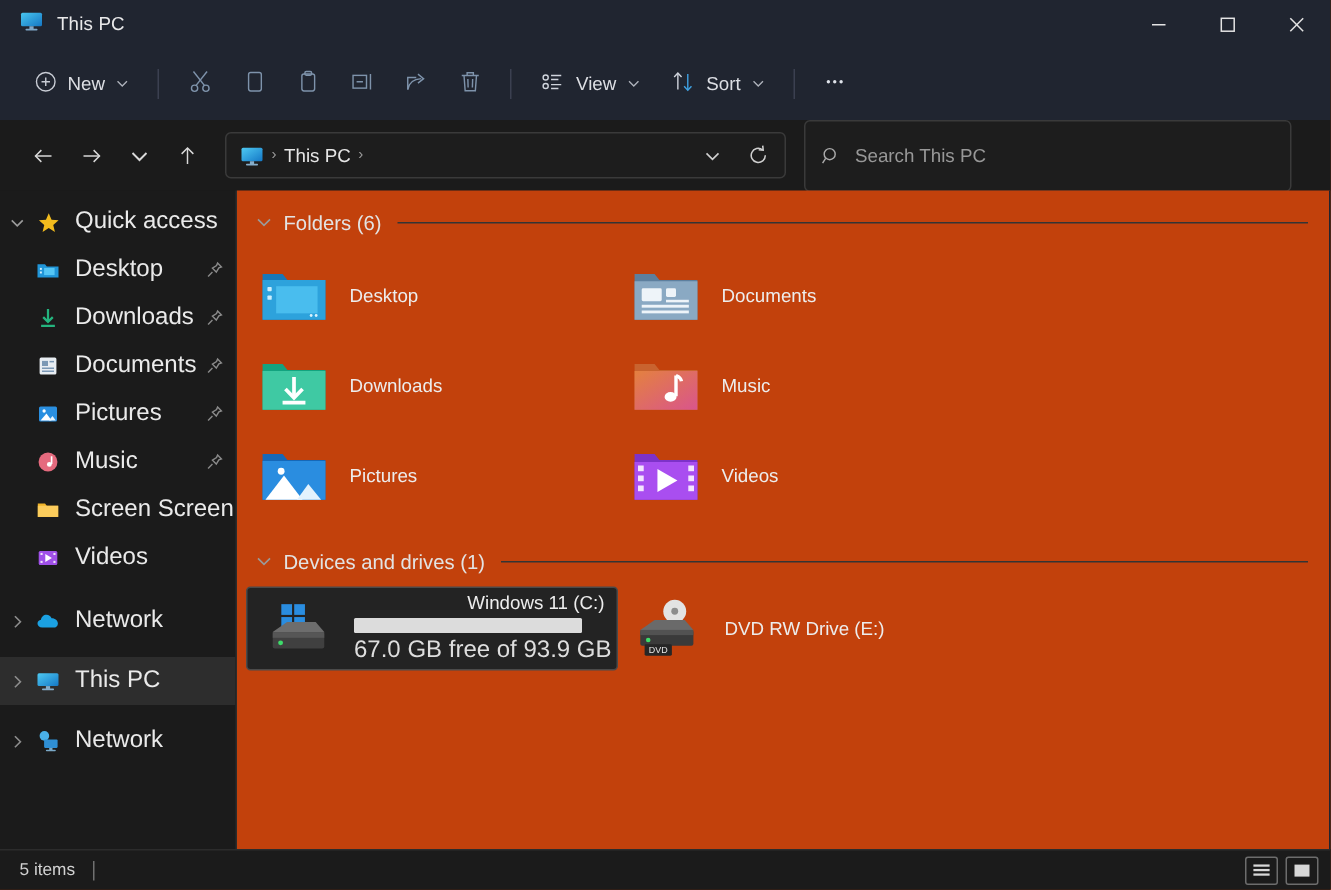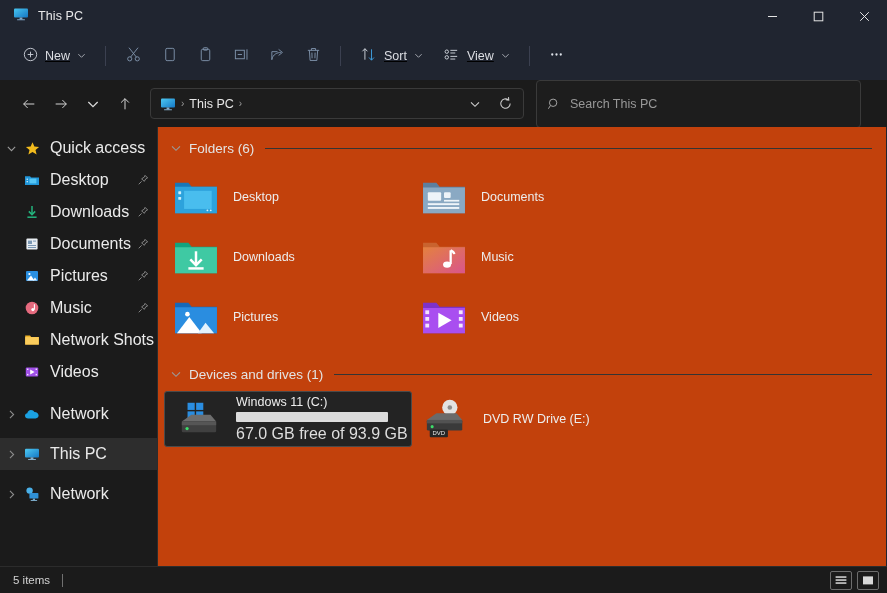--- a/index.html
+++ b/index.html
@@ -28,21 +28,21 @@
   .title-text { font-size: 12.5px; color: #e9e9ea; letter-spacing: .1px; }
   .win-controls { position: absolute; right: 0; top: 0; height: 32px; display: flex; }
   .wc { width: 46px; height: 32px; display: flex; align-items: center; justify-content: center; }
   .wc svg { display: block; }
 
   
   .toolbar {
     height: 48px; flex: 0 0 48px;
     background: #202530;
     display: flex; align-items: center;
-    padding-left: 13px; gap: 0px; text-decoration: underline;
+    padding-left: 13px; gap: 0px;
   }
   .tb-btn {
     height: 32px; min-width: 36px;
     display: flex; align-items: center; justify-content: center;
     gap: 7px; border-radius: 4px; padding: 0 8px;
     color: #dcdee3; font-size: 12.5px;
   }
   .tb-btn.wide { padding: 0 10px; }
   .tb-sep { width: 1px; height: 20px; background: #3b4050; margin: 0 9px; }
   .chev { opacity: .85; }
@@ -150,21 +150,21 @@
 
   .drives { display: flex; flex-wrap: wrap; padding: 4px 0 0 6px; }
   .drive {
     width: 248px; height: 56px;
     display: flex; align-items: center;
     padding: 0 8px; gap: 11px;
     border-radius: 3px;
   }
   .drive.selected { background: #232323; border: 1px solid #4a4a4a; }
   .drive-ico { width: 52px; flex: 0 0 52px; display: flex; align-items: center; justify-content: center; }
-  .drive-info { flex: 1; min-width: 0; display: flex; flex-direction: column; gap: 3px; }
+  .drive-info { flex: 1; min-width: 0; display: flex; flex-direction: column; gap: 3px; text-align: right; }
   .drive-name { font-size: 12.5px; color: #ededed; white-space: nowrap; }
   .bar-outer { height: 10px; width: 152px; background: #dcdcdc; border-radius: 1px; overflow: hidden; }
   .bar-fill { height: 100%; background: #2196d9; }
   .drive-free { font-size: 16px; color: #dedede; white-space: nowrap; }
   .drive-simple { display: flex; align-items: center; }
 
   
   .statusbar {
     height: 27px; flex: 0 0 27px;
     background: #1b1b1b;
@@ -301,46 +301,46 @@
           <line x1="10.7" y1="7" x2="10.5" y2="13" stroke="#7e93ab" stroke-width="1"></line>
         </svg>
       </span>
     </div>
 
     <div class="tb-sep"></div>
 
     <div class="tb-btn wide">
       <span>
         <svg width="17" height="17" viewBox="0 0 18 18">
-          <line x1="5.2" y1="3" x2="5.2" y2="14.5" stroke="#cfd4dc" stroke-width="1"></line>
-          <polyline points="2.6,5.6 5.2,2.8 7.8,5.6" fill="none" stroke="#cfd4dc" stroke-width="1"></polyline>
-          <line x1="12.2" y1="3.5" x2="12.2" y2="15" stroke="#3fa0e0" stroke-width="1"></line>
-          <polyline points="9.6,12.2 12.2,15 14.8,12.2" fill="none" stroke="#3fa0e0" stroke-width="1"></polyline>
-        </svg>
-      </span>
-      <span class="tb-label">Sort</span>
-      <span class="chev">
-        <svg width="9" height="9" viewBox="0 0 10 10">
-            <polyline points="1.5,3.5 5,7 8.5,3.5" fill="none" stroke="#c8ccd4" stroke-width="1"></polyline>
-          </svg>
-      </span>
-    </div>
-
-    <div class="tb-btn wide">
-      <span>
-        <svg width="17" height="17" viewBox="0 0 18 18">
           <circle cx="4" cy="6" r="1.8" fill="none" stroke="#cfd4dc" stroke-width="1"></circle>
           <circle cx="4" cy="12" r="1.8" fill="none" stroke="#cfd4dc" stroke-width="1"></circle>
           <line x1="7.8" y1="4.6" x2="15" y2="4.6" stroke="#cfd4dc" stroke-width="1"></line>
           <line x1="7.8" y1="7.4" x2="13" y2="7.4" stroke="#cfd4dc" stroke-width="1"></line>
           <line x1="7.8" y1="11" x2="15" y2="11" stroke="#cfd4dc" stroke-width="1"></line>
           <line x1="7.8" y1="13.8" x2="13" y2="13.8" stroke="#cfd4dc" stroke-width="1"></line>
         </svg>
       </span>
       <span class="tb-label">View</span>
+      <span class="chev">
+        <svg width="9" height="9" viewBox="0 0 10 10">
+            <polyline points="1.5,3.5 5,7 8.5,3.5" fill="none" stroke="#c8ccd4" stroke-width="1"></polyline>
+          </svg>
+      </span>
+    </div>
+
+    <div class="tb-btn wide">
+      <span>
+        <svg width="17" height="17" viewBox="0 0 18 18">
+          <line x1="5.2" y1="3" x2="5.2" y2="14.5" stroke="#cfd4dc" stroke-width="1"></line>
+          <polyline points="2.6,5.6 5.2,2.8 7.8,5.6" fill="none" stroke="#cfd4dc" stroke-width="1"></polyline>
+          <line x1="12.2" y1="3.5" x2="12.2" y2="15" stroke="#3fa0e0" stroke-width="1"></line>
+          <polyline points="9.6,12.2 12.2,15 14.8,12.2" fill="none" stroke="#3fa0e0" stroke-width="1"></polyline>
+        </svg>
+      </span>
+      <span class="tb-label">Sort</span>
       <span class="chev">
         <svg width="9" height="9" viewBox="0 0 10 10">
             <polyline points="1.5,3.5 5,7 8.5,3.5" fill="none" stroke="#c8ccd4" stroke-width="1"></polyline>
           </svg>
       </span>
     </div>
 
     <div class="tb-sep"></div>
 
     <div class="tb-btn">
@@ -532,21 +532,21 @@
         </span>
       </div>
 
       <div class="nav-item indent">
         <span class="nav-ico">
           <svg width="16" height="16" viewBox="0 0 16 16">
             <path d="M1.2 3.6 H6 L7.2 5.1 H14.8 V12.6 H1.2 Z" fill="#f0b429"></path>
             <path d="M1.2 5.1 H14.8 V12.6 H1.2 Z" fill="#fbcc5c"></path>
           </svg>
         </span>
-        <span class="nav-label">Network Shots</span>
+        <span class="nav-label">Screen Screen</span>
       </div>
 
       <div class="nav-item indent">
         <span class="nav-ico">
           <svg width="16" height="16" viewBox="0 0 16 16">
             <rect x="1.8" y="3.4" width="12.4" height="9.2" rx="1" fill="#a050e8"></rect>
             <rect x="3" y="4.6" width="1.4" height="1.4" fill="#f1e2fb"></rect>
             <rect x="3" y="9.9" width="1.4" height="1.4" fill="#f1e2fb"></rect>
             <rect x="11.6" y="4.6" width="1.4" height="1.4" fill="#f1e2fb"></rect>
             <rect x="11.6" y="9.9" width="1.4" height="1.4" fill="#f1e2fb"></rect>

